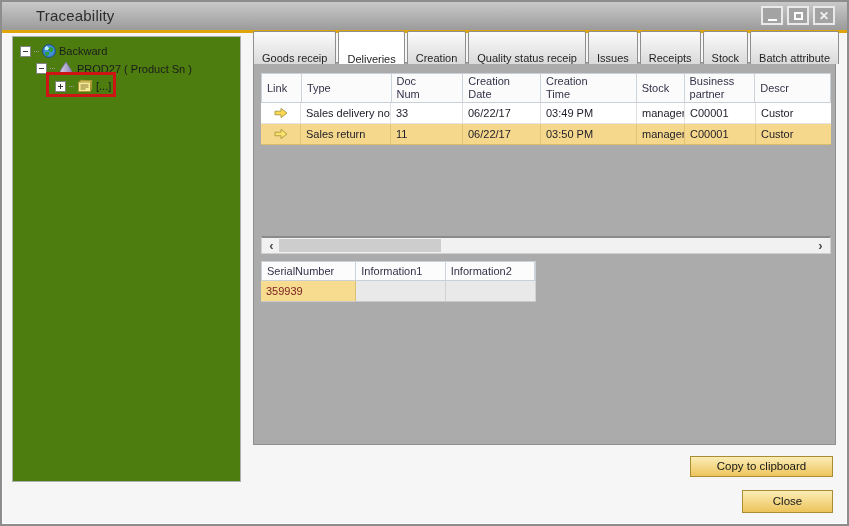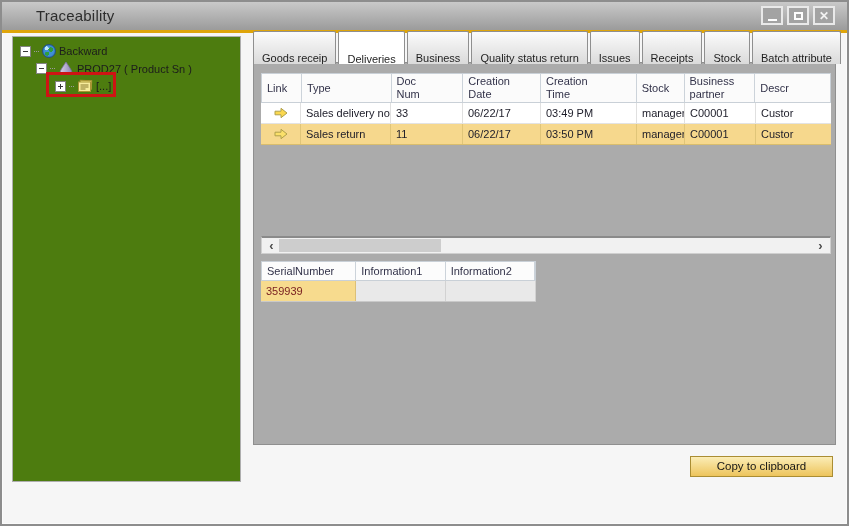--- a/index.html
+++ b/index.html
@@ -197,22 +197,22 @@
       </span>
       <span>[...]</span>
     </div>
 
     <div class="annotation-box"></div>
   </div>
 
   <div class="tabstrip">
     <div class="tab">Goods receip</div>
     <div class="tab active">Deliveries</div>
-    <div class="tab">Business</div>
-    <div class="tab">Quality status return</div>
+    <div class="tab">Creation</div>
+    <div class="tab">Quality status receip</div>
     <div class="tab">Issues</div>
     <div class="tab">Receipts</div>
     <div class="tab">Stock</div>
     <div class="tab">Batch attribute</div>
   </div>
 
   <div class="content-panel">
 
     <div class="t1">
       <div class="t1-header">
@@ -294,14 +294,15 @@
       <div class="t2-row">
         <div class="cell s0 serial-cell val">359939</div>
         <div class="cell s1 info-cell"></div>
         <div class="cell s2 info-cell"></div>
       </div>
     </div>
 
   </div>
 
   <div class="btn btn-copy">Copy to clipboard</div>
+  <div class="btn btn-close">Close</div>
 
 </div>
 
 </body></html>

